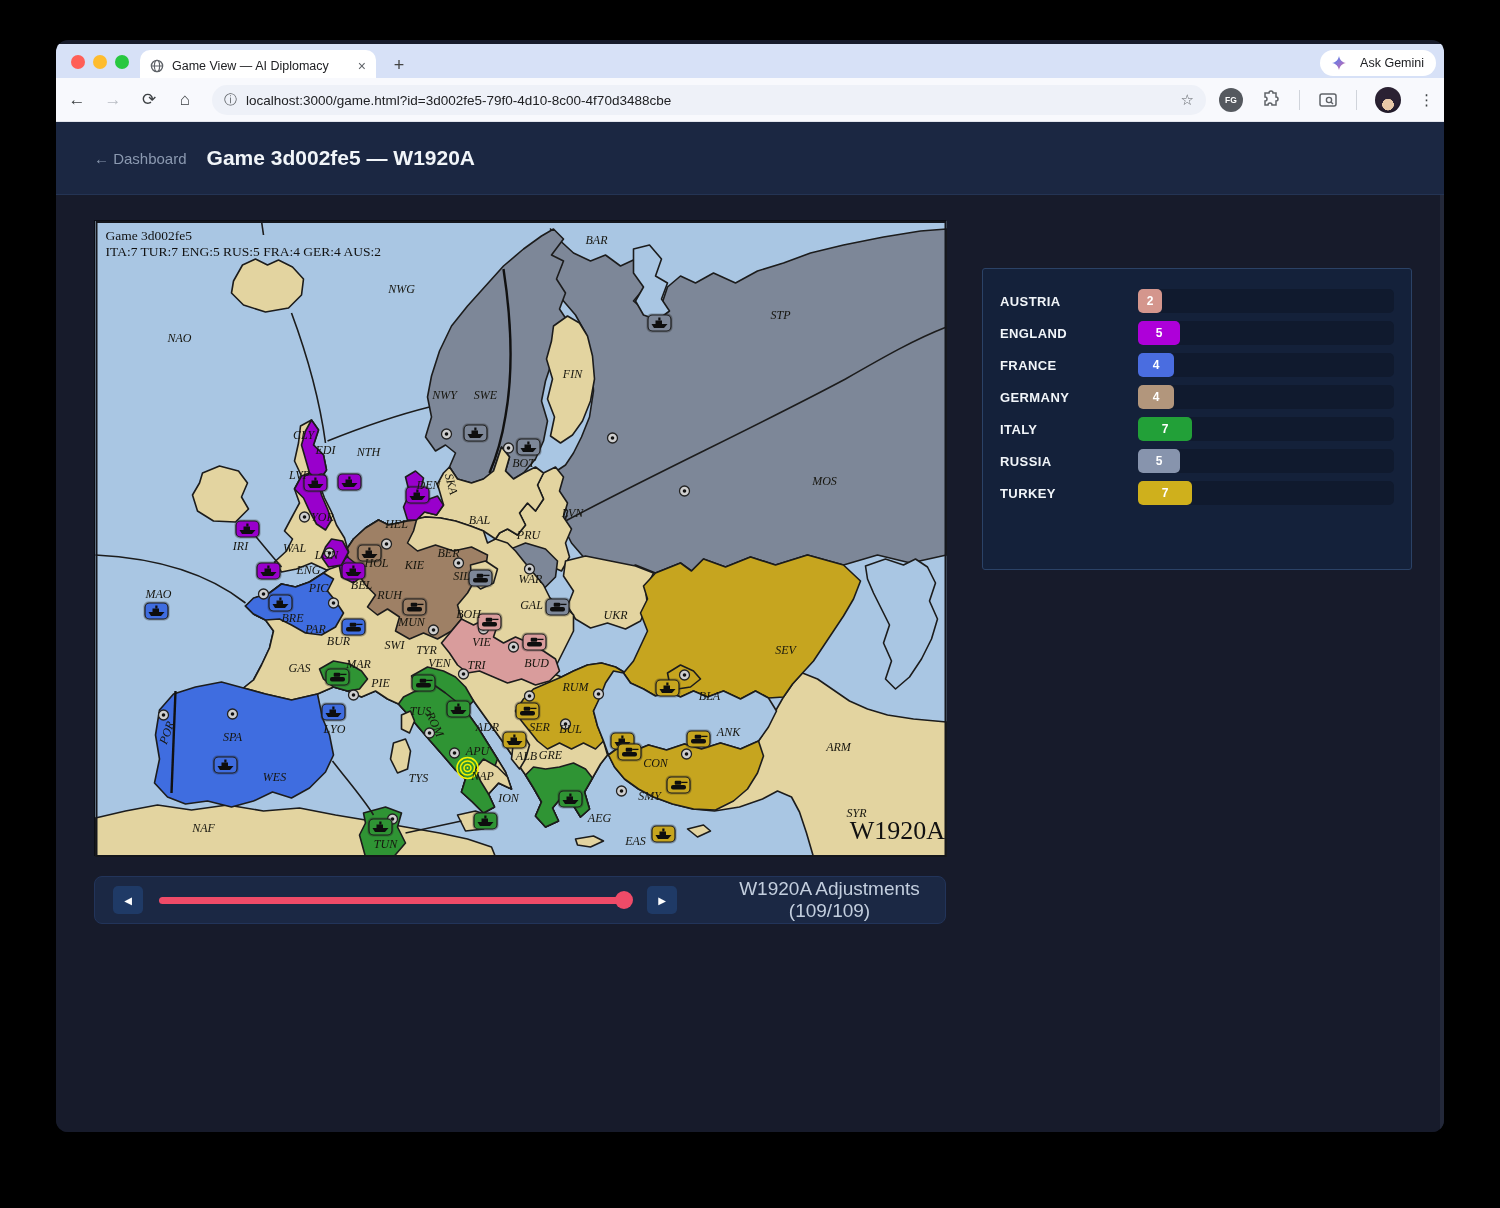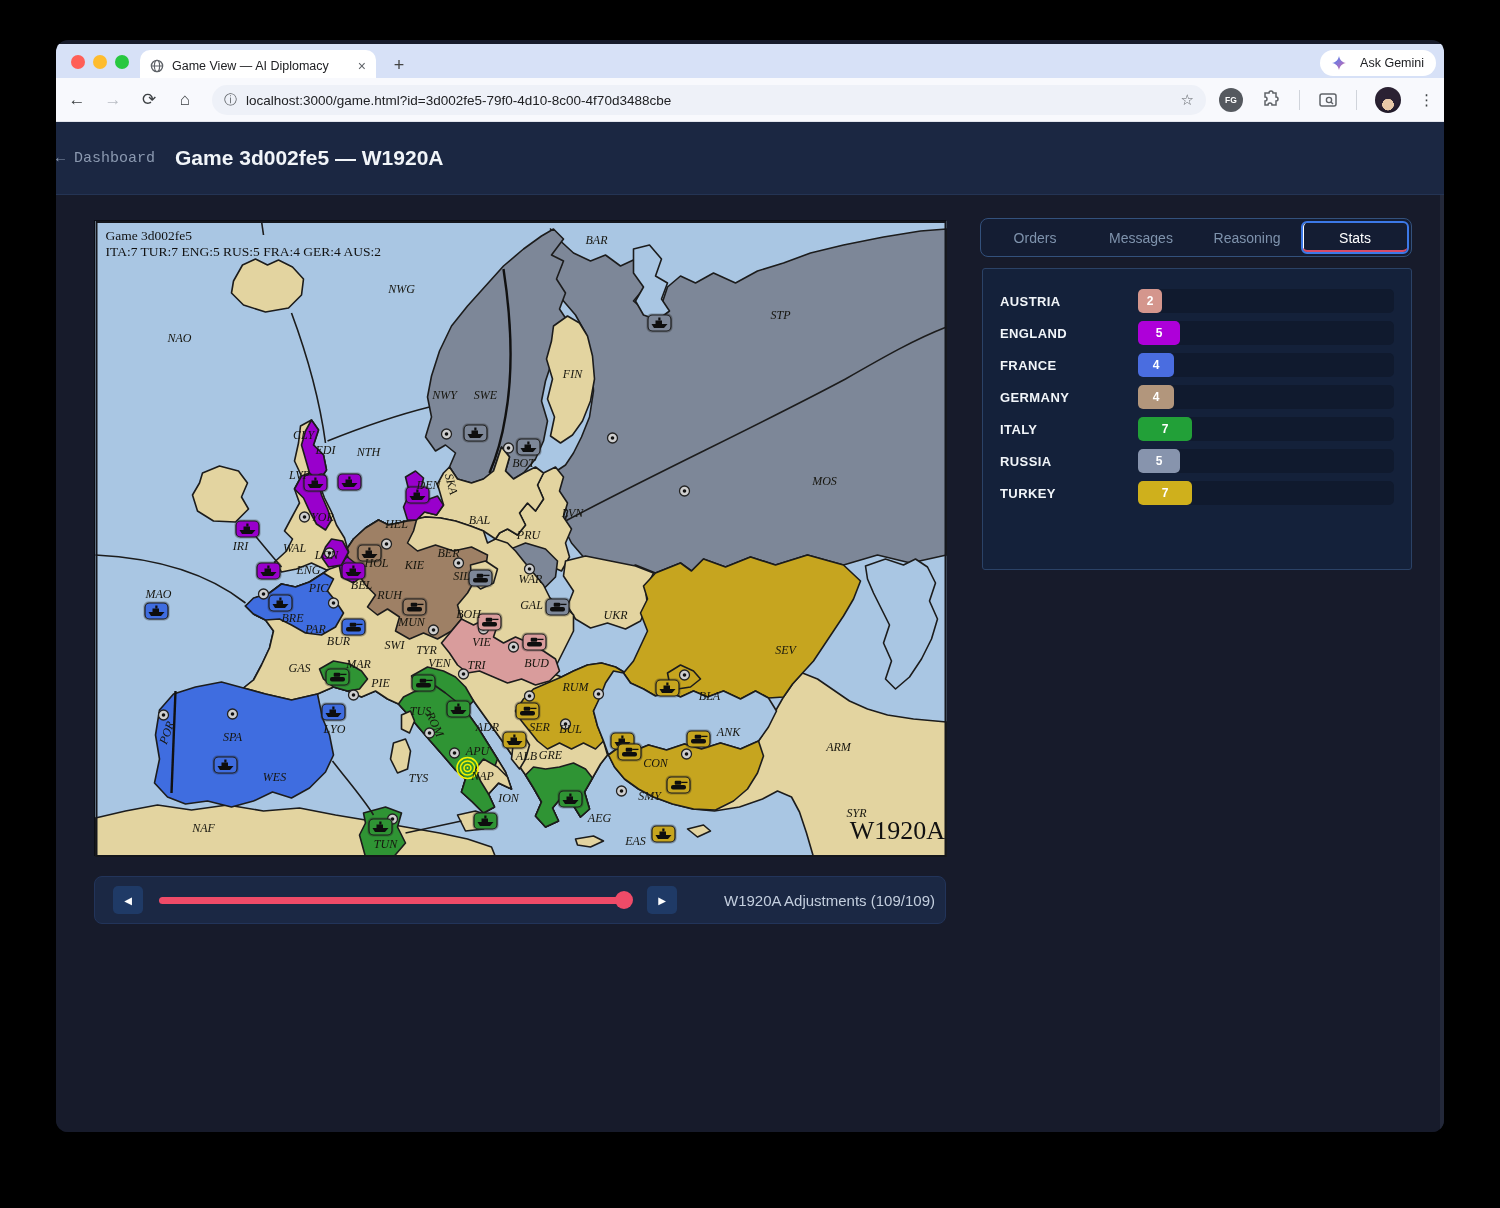--- a/index.html
+++ b/index.html
@@ -38,37 +38,37 @@
   .avatar { width:26px; height:26px; border-radius:50%;
             background:radial-gradient(circle at 50% 68%, #e8c9a8 0 26%, transparent 27%),
                        radial-gradient(circle at 50% 40%, #2b2233 0 52%, #14101d 100%); }
   .kebab { color:#3c4043; font-size:15px; letter-spacing:0; }
 
   
   .content { position:absolute; left:0; top:82px; width:100%; height:1010px; background:#171b2b; }
   .scrollhint { position:absolute; right:0; top:0; width:4px; height:100%; background:#232839; }
   .app-header { position:absolute; left:0; top:0; width:100%; height:73px; background:#1b2742;
                 border-bottom:1px solid #243454; display:flex; align-items:center; }
-  .back-link { color:#8b99b0; font-size:15px;font-family:Liberation Mono, monospace; }
+  .back-link { margin-left:38px; color:#8b99b0; font-size:15px; }
   .page-title { margin-left:20px; color:#f1f5f9; font-size:21px; font-weight:bold; }
 
   .map-wrap { position:absolute; left:38px; top:98px; width:852px; height:636px;
               border:1px solid #0b0e16; background:#a9c6e3; }
   .map-wrap svg { display:block; }
 
   .timeline { position:absolute; left:38px; top:754px; width:852px; height:48px; background:#1b2844;
               border:1px solid #22345a; border-radius:8px; display:flex; align-items:center; }
   .tl-btn { width:30px; height:28px; background:#1f3a66; border-radius:5px; color:#fff; font-size:10px;
             display:flex; align-items:center; justify-content:center; cursor:pointer; }
   .tl-btn.prev { margin-left:18px; }
   .tl-btn.next { margin-left:16px; }
   .tl-track-zone { position:relative; width:472px; height:18px; margin-left:16px; }
   .tl-track { position:absolute; left:0; top:6px; width:100%; height:7px; border-radius:4px; background:#ef4b68; }
   .tl-thumb { position:absolute; right:-2px; top:0; width:18px; height:18px; border-radius:50%; background:#ef4b68; }
-  .tl-label { flex:1; text-align:center; color:#c3cede; font-size:15px;padding-left:37px; }
+  .tl-label { flex:1; text-align:center; color:#c3cede; font-size:19px;padding-left:37px; }
 
   .tabbar { position:absolute; left:924px; top:96px; width:432px; height:39px;
             border:1px solid #33517c; border-radius:8px; background:#141d33; display:flex; padding:2px; gap:2px; }
   .vtab { flex:1; display:flex; align-items:center; justify-content:center; font-size:14px; color:#7f93ad;
           border-radius:6px; cursor:pointer; }
   .vtab.active { color:#fff; border:2px solid #3c79e8;
                  box-shadow: inset 0 -3px 0 -1px #d84a66, inset 2px 0 0 -1px #ffffff; }
 
   .stats-panel { position:absolute; left:926px; top:146px; width:430px; height:302px; background:#14213a;
                  border:1px solid #2b4266; border-radius:3px; padding:16px 17px; }
@@ -685,26 +685,20 @@
     <div class="timeline">
       <div class="tl-btn prev">◀</div>
       <div class="tl-track-zone">
         <div class="tl-track"></div>
         <div class="tl-thumb"></div>
       </div>
       <div class="tl-btn next">▶</div>
       <div class="tl-label">W1920A Adjustments (109/109)</div>
     </div>
 
-    <div class="tabbar" id="tabbar">
-        <div class="vtab">Orders</div>
-        <div class="vtab">Messages</div>
-        <div class="vtab">Reasoning</div>
-        <div class="vtab active">Stats</div>
-      </div>
     <div class="stats-panel">
       <div id="stats-rows">
           <div class="stat-row">
             <div class="stat-label">AUSTRIA</div>
             <div class="stat-track">
               <div class="stat-badge" style="background: rgb(212, 150, 141); width: 24px;">2</div>
             </div>
           </div>
           <div class="stat-row">
             <div class="stat-label">ENGLAND</div>

